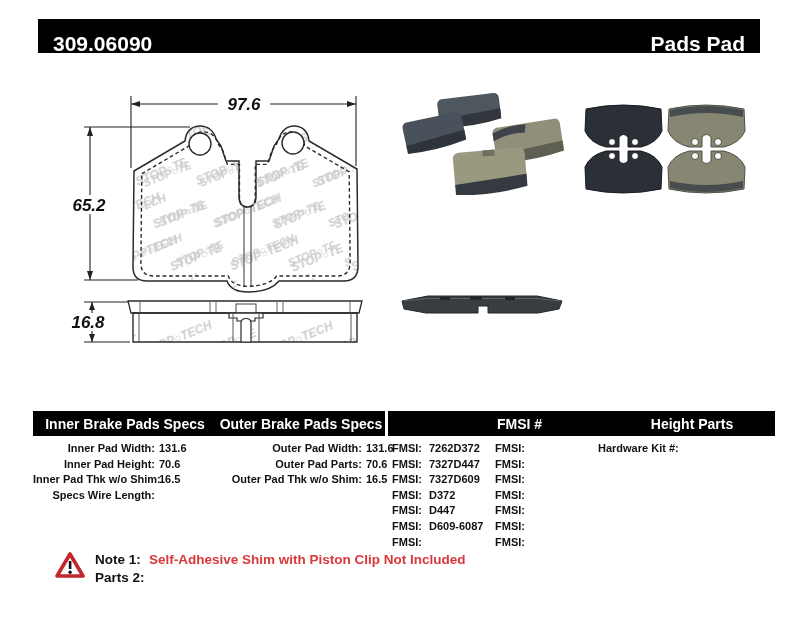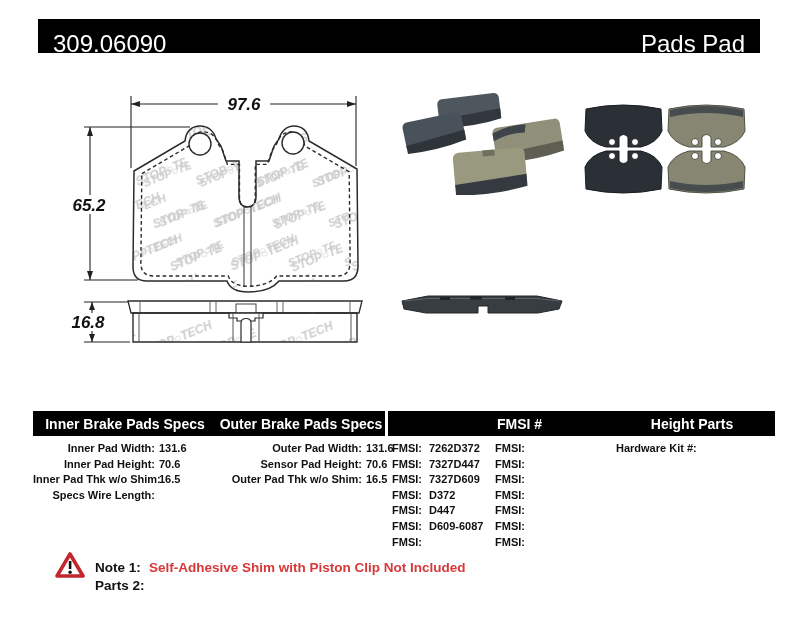--- a/index.html
+++ b/index.html
@@ -1,39 +1,39 @@
 <!DOCTYPE html>
 <html><head>
 <meta charset="utf-8">
 <style>
   html,body{margin:0;padding:0;background:#fff;}
   #page{position:relative;width:800px;height:619px;background:#fff;overflow:hidden;
         font-family:"Liberation Sans",sans-serif;color:#111;}
   
   .hdr{position:absolute;left:38px;top:19px;width:722px;height:34px;background:#000;
        display:flex;justify-content:space-between;align-items:center;padding:0 15px;box-sizing:border-box;}
-  .hdr span{color:#fff;font-size:24px;font-weight:normal;margin-top:16px;}
+  .hdr span{color:#fff;font-size:21px;font-weight:bold;margin-top:16px;}
   
   .bar{position:absolute;top:411px;height:25px;background:#000;display:flex;align-items:center;}
   .bar span{color:#fff;font-size:14px;font-weight:bold;flex:1;text-align:center;white-space:nowrap;padding-left:8px;}
   #bar-pads{left:33px;width:352px;}
   #bar-fmsi{left:388px;width:255px;}
   #bar-related{left:601px;width:174px;}
   
   .specs{position:absolute;font-size:11px;font-weight:bold;line-height:15.6px;white-space:nowrap;}
   .row{display:flex;}
   .lbl{text-align:right;}
   .val{margin-left:4px;text-align:left;}
   #inner-specs{left:33px;top:441px;} #inner-specs .lbl{width:122px;}
   #outer-specs{left:208px;top:441px;} #outer-specs .lbl{width:154px;}
   #fmsi-col1{left:392px;top:441px;} #fmsi-col1 .lbl{width:33px;text-align:left;}
   #fmsi-col2{left:495px;top:441px;} #fmsi-col2 .lbl{width:33px;text-align:left;}
-  #related-specs{left:616px;top:441px;} #related-specs .lbl{text-align:left;}
-  
-  #notes{position:absolute;left:95px;top:551px;font-size:13.5px;font-weight:bold;line-height:17.5px;margin-top:8px;}
+  #related-specs{left:598px;top:441px;} #related-specs .lbl{text-align:left;}
+  
+  #notes{position:absolute;left:95px;top:551px;font-size:13.5px;font-weight:bold;line-height:17.5px;}
   .noterow{display:flex;white-space:nowrap;}
   .note-lbl{color:#111;width:50px;}
   .note-red{color:#d8383a;margin-left:4px;}
   svg text{font-family:"Liberation Sans",sans-serif;}
 </style>
 </head>
 <body>
 
 <div id="page">
 
@@ -187,21 +187,21 @@
       <span class="val"></span>
       </div>
   </div>
 
   <div id="outer-specs" class="specs">
     <div class="row">
       <span class="lbl">Outer Pad Width:</span>
       <span class="val">131.6</span>
       </div>
     <div class="row">
-      <span class="lbl">Sensor Pad Height:</span>
+      <span class="lbl">Outer Pad Parts:</span>
       <span class="val">70.6</span>
       </div>
     <div class="row">
       <span class="lbl">Outer Pad Thk w/o Shim:</span>
       <span class="val">16.5</span>
       </div>
   </div>
 
   <div id="fmsi-col1" class="specs">
     <div class="row">

